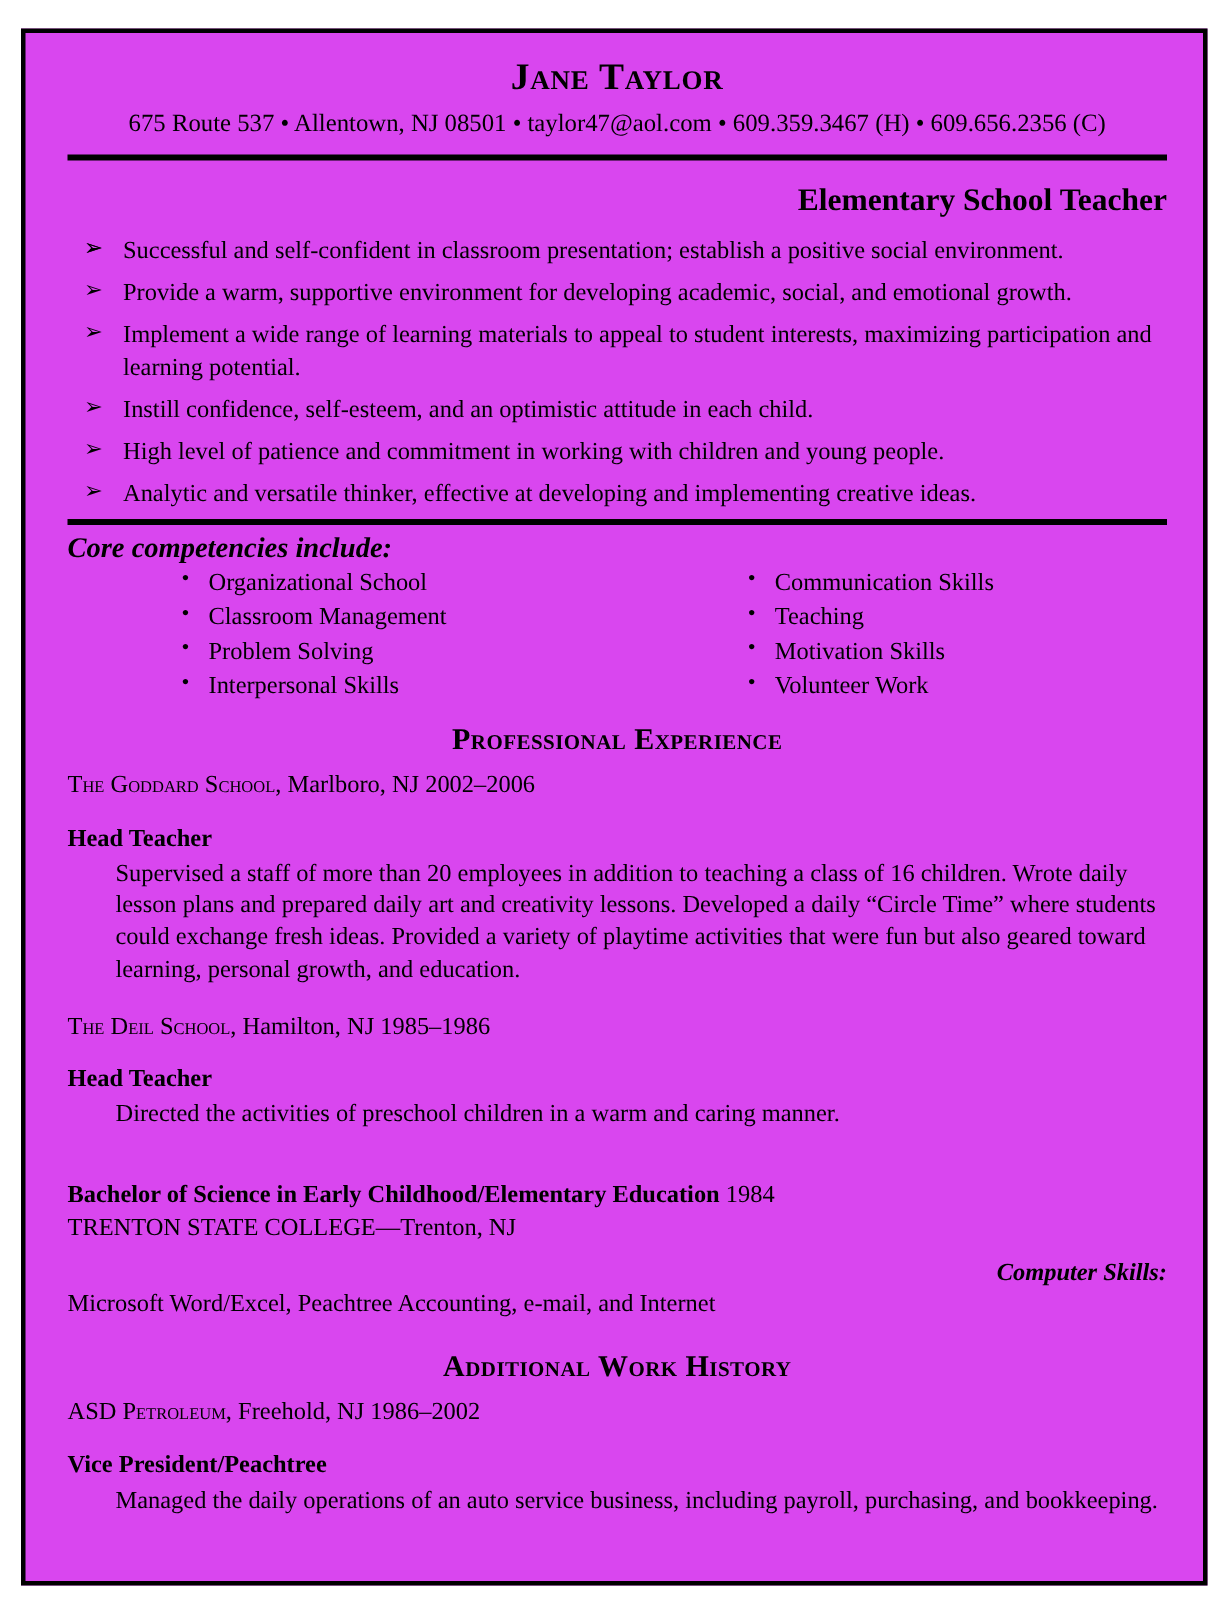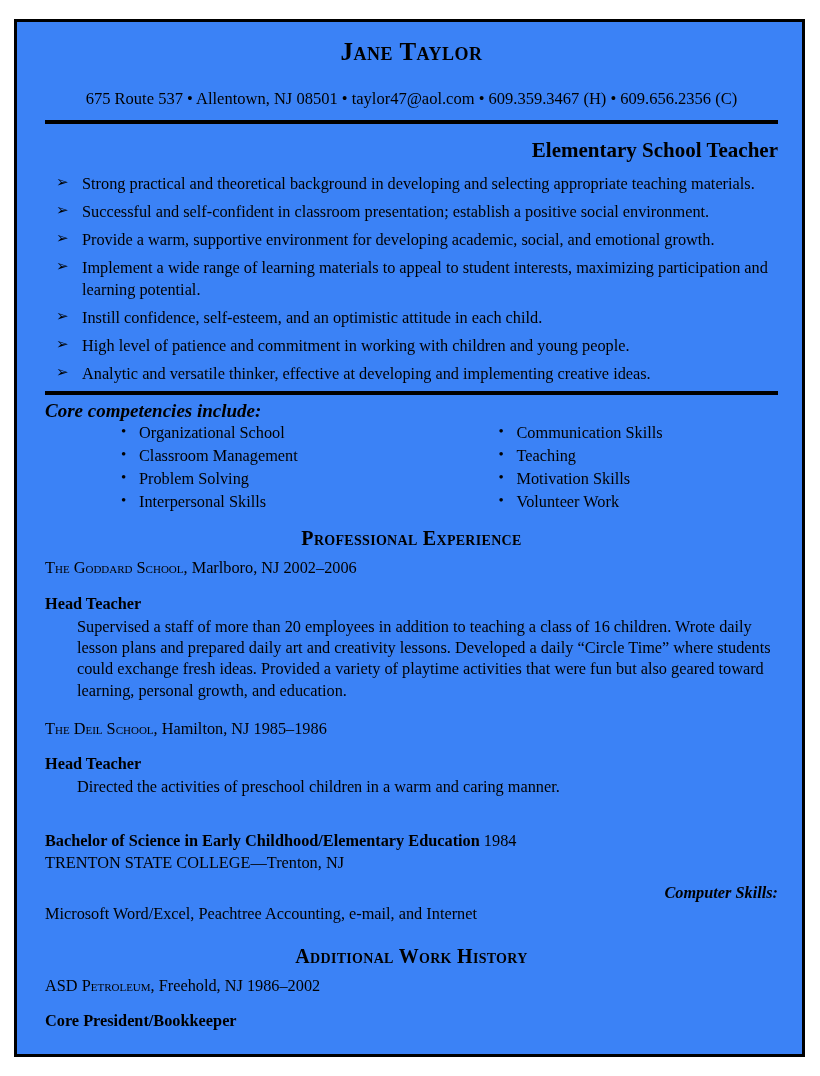--- a/index.html
+++ b/index.html
@@ -16,21 +16,21 @@
   }
 
   .page {
     position: absolute;
     left: 14px;
     top: 19px;
     width: 791px;
     height: 1038px;
     border: 3px solid #000000;
     box-sizing: border-box;
-    background: #3b82f6;
+    background: #d946ef;
   }
 
   .inner {
     position: absolute;
     left: 28px;
     top: 0px;
     width: 733px;
   }
 
   
@@ -39,21 +39,21 @@
     font-variant: small-caps;
     font-weight: bold;
     font-size: 25px;
     letter-spacing: 0.5px;
     margin-top: 16px;
     line-height: 1.1;
   }
   .contact {
     text-align: center;
     font-size: 16.5px;
-    margin-top: 23px;
+    margin-top: 6px;
     line-height: 1.2;
     white-space: nowrap;
   }
   .rule {
     height: 4px;
     background: #000000;
     margin-top: 12px;
   }
   .rule2 {
     height: 4px;
@@ -194,21 +194,20 @@
     <div class="name">Jane Taylor</div>
     <div class="contact">675 Route 537 • Allentown, NJ 08501 • taylor47@aol.com • 609.359.3467 (H) • 609.656.2356 (C)</div>
 
     <div class="rule"></div>
 
     <div class="job-title-main">Elementary School Teacher</div>
 
     <ul class="arrow-list">
       <li>
         <span class="arrow">➢</span>
-        <span>Strong practical and theoretical background in developing and selecting appropriate teaching materials.</span>
       </li>
       <li>
         <span class="arrow">➢</span>
         <span>Successful and self-confident in classroom presentation; establish a positive social environment.</span>
       </li>
       <li>
         <span class="arrow">➢</span>
         <span>Provide a warm, supportive environment for developing academic, social, and emotional growth.</span>
       </li>
       <li>
@@ -304,17 +303,18 @@
 
     <div class="skills-label">Computer Skills:</div>
     <div class="skills-value">Microsoft Word/Excel, Peachtree Accounting, e-mail, and Internet</div>
 
     <div class="spacer-sm"></div>
 
     <div class="section-head">Additional Work History</div>
 
     <div class="entry">
       <div class="employer"><span class="smallcaps">ASD Petroleum</span><span>, Freehold, NJ 1986–2002</span></div>
-      <div class="role">Core President/Bookkeeper</div>
+      <div class="role">Vice President/Peachtree</div>
+      <div class="desc">Managed the daily operations of an auto service business, including payroll, purchasing, and bookkeeping.</div>
     </div>
 
   </div>
 </div>
 
 </body></html>

